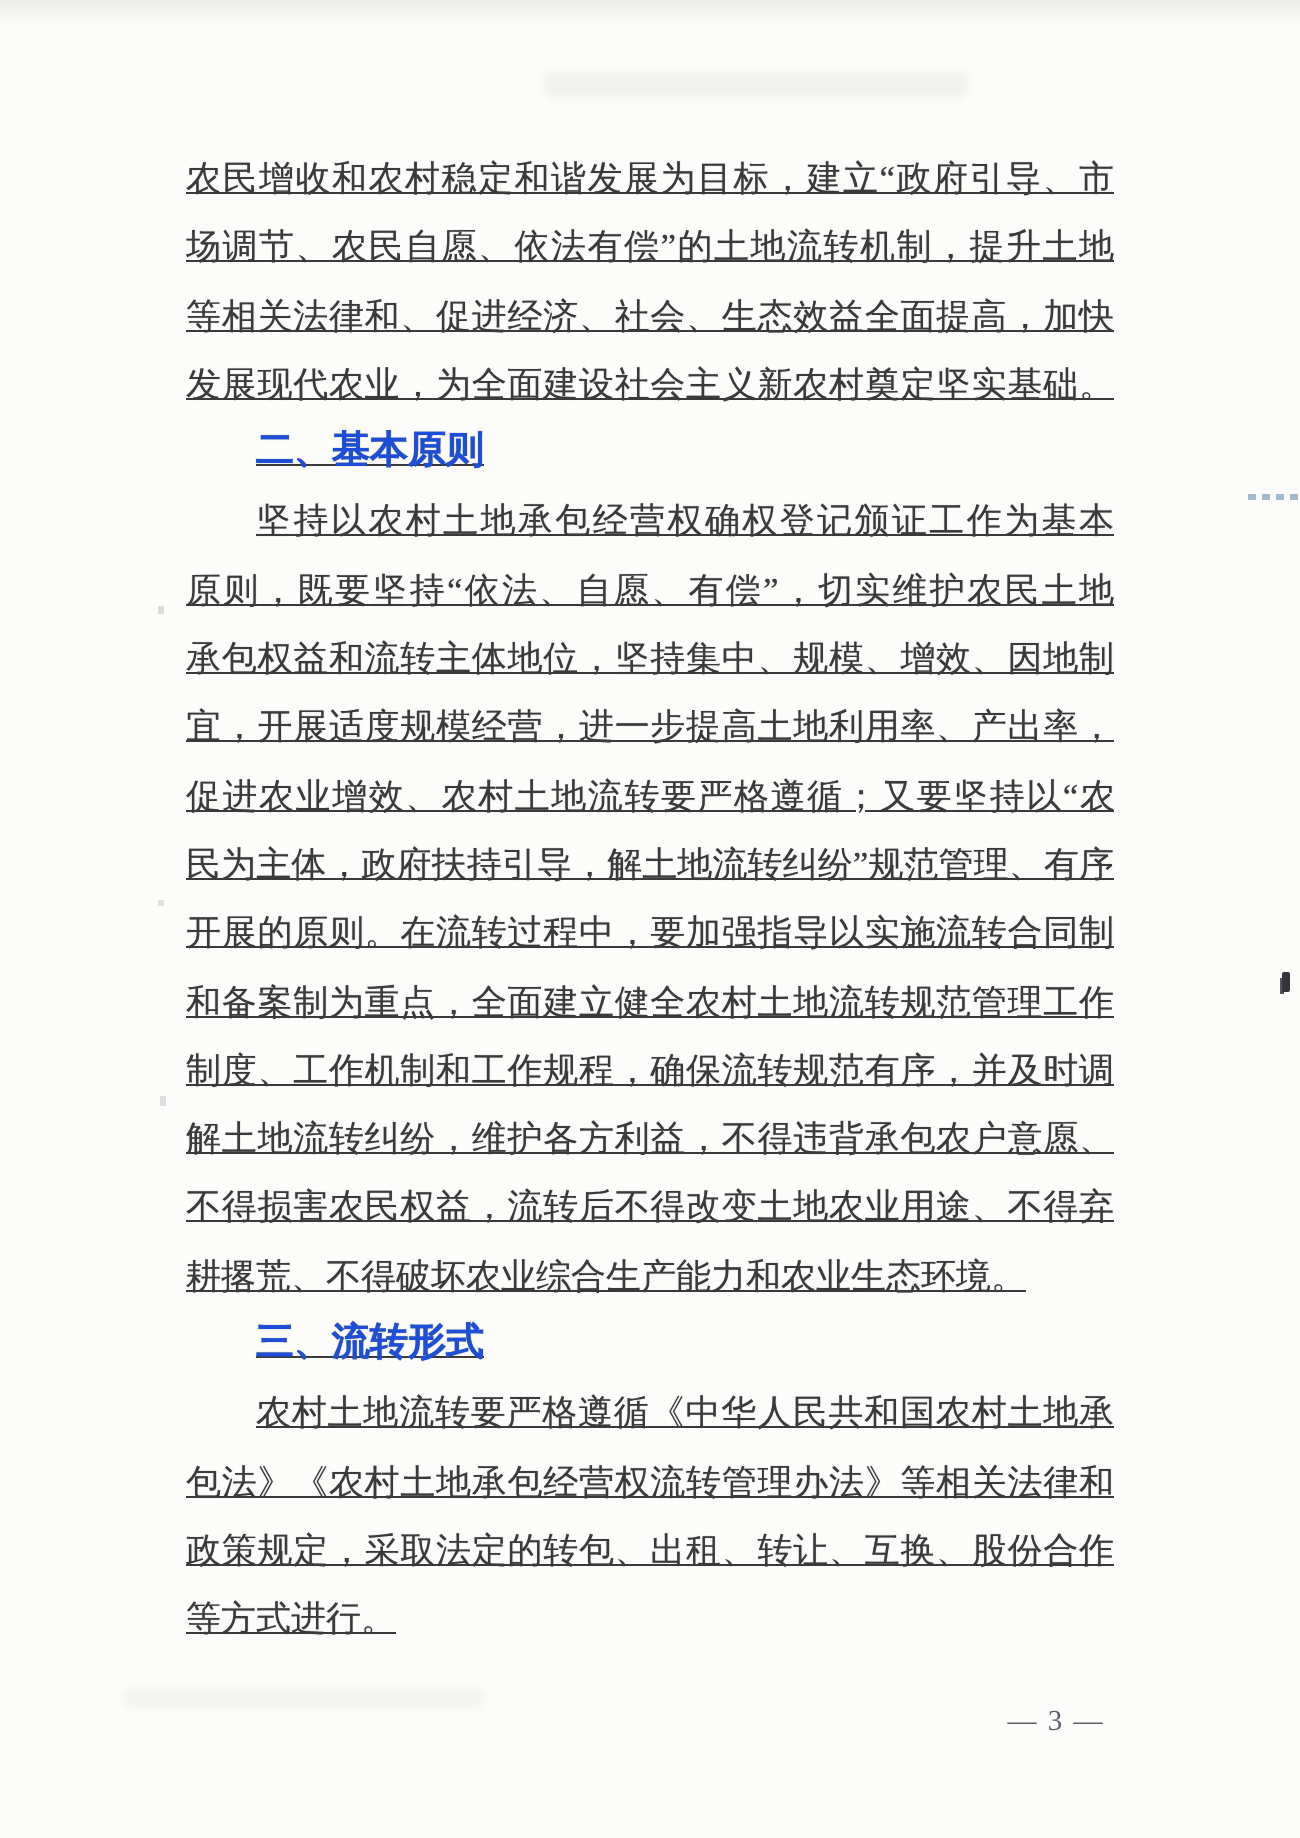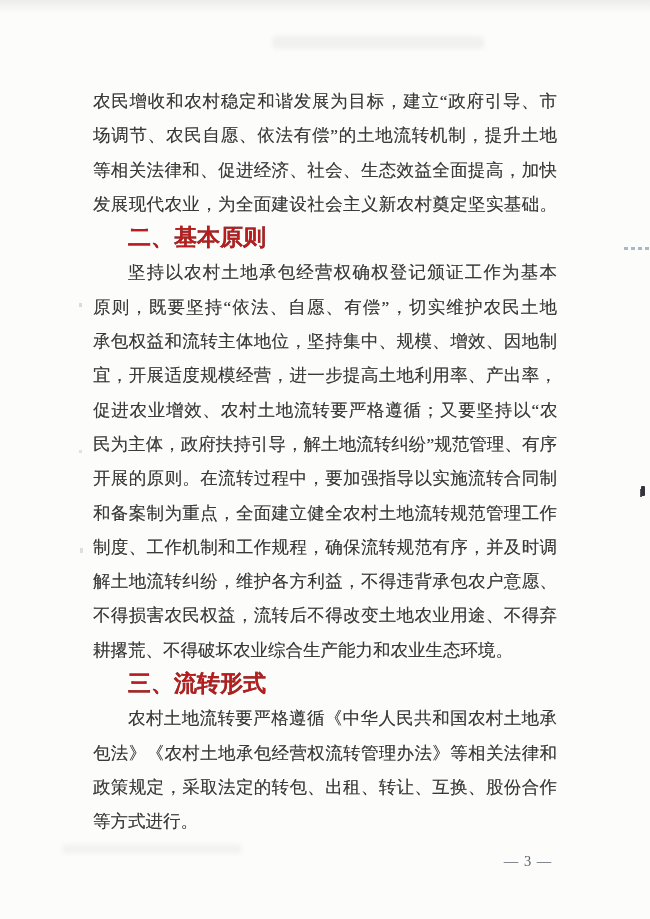--- a/index.html
+++ b/index.html
@@ -26,34 +26,35 @@
   .artifact-speck-dark{
     position:absolute;left:641px;top:486px;width:4px;height:10px;
     background:#34343e;border-radius:1px;box-shadow:-2px 2px 0 -1px #55555f;
   }
   .artifact-speck-left1{position:absolute;left:79px;top:303px;width:3px;height:4px;background:rgba(120,120,120,0.25);}
   .artifact-speck-left2{position:absolute;left:79px;top:450px;width:3px;height:3px;background:rgba(120,120,120,0.20);}
   .artifact-speck-left3{position:absolute;left:80px;top:548px;width:3px;height:5px;background:rgba(120,120,120,0.22);}
 
   
   .text-block{
-    position:absolute;left:93px;top:84px;width:464px;
+    position:absolute;left:93px;top:72px;width:464px;
     color:#3a3a3a;
+    text-decoration:underline;
   }
   .line{
     height:34.3px;line-height:34.3px;font-size:17.5px;
     white-space:nowrap;
     text-shadow:0 0 0.5px rgba(70,70,70,0.55);
   }
   .line.full{text-align:justify;text-align-last:justify;text-justify:inter-character;white-space:normal;}
   .line.indent{padding-left:35px;}
   .line.indent.full{width:429px;}
   .line.tight{letter-spacing:-0.45px;}
   .line.heading{
-    font-weight:bold;font-size:23px;color:#b91c1c;
+    font-weight:bold;font-size:19px;color:#1d4ed8;
     text-shadow:0 0 0.5px rgba(30,30,30,0.7);
   }
 
   
   .footer-page{
     position:absolute;left:468px;top:851px;width:120px;height:20px;
     text-align:center;font-size:14.5px;line-height:20px;
     color:#5a5f68;letter-spacing:1px;
   }
 </style>

